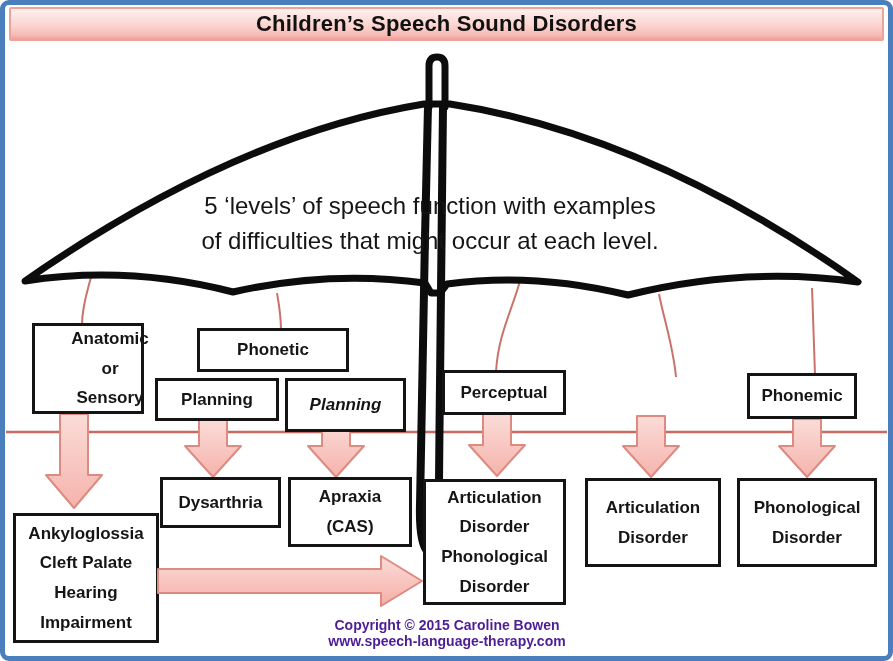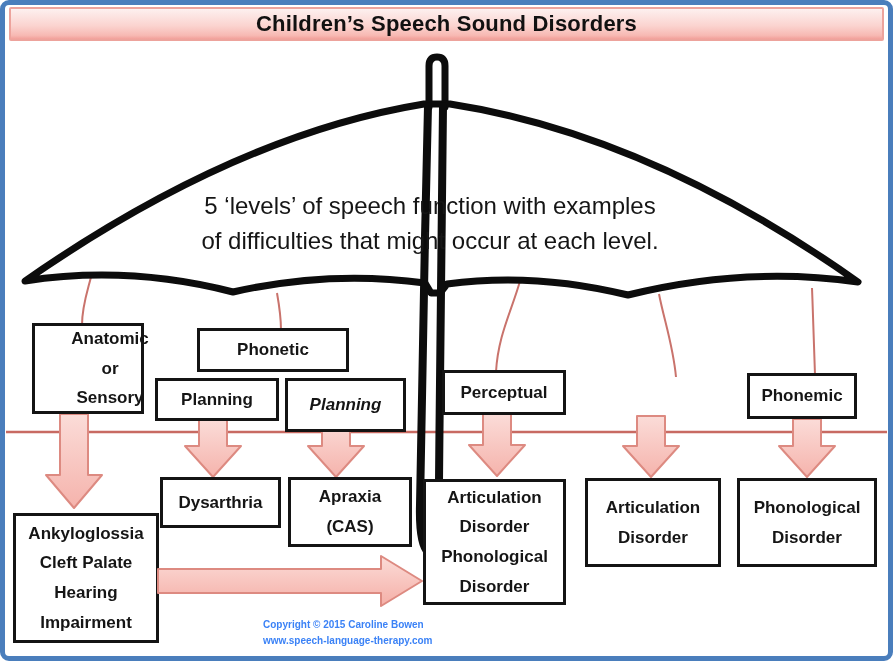--- a/index.html
+++ b/index.html
@@ -27,21 +27,21 @@
     text-align:center; font-size:24px; line-height:35px; color:#151515;
   }
   .box {
     position:absolute; background:#ffffff; border:3px solid #141414;
     box-sizing:border-box; display:flex; align-items:center; justify-content:center;
     text-align:center; white-space:pre-line; z-index:20;
     font-size:17px; font-weight:600; color:#151515; line-height:1.75;
   }
   .footer {
     position:absolute; left:263px; top:617px; width:368px; z-index:20;
-    font-size:10px; font-weight:600; color:#3b82f6; line-height:16px;
+    text-align:center; font-size:14px; font-weight:600; color:#4c1d95; line-height:16px;
   }
 </style>
 </head>
 <body>
 
 <div class="frame">
 
   <div class="banner">
     <span class="banner-title">Children’s Speech Sound Disorders</span>
   </div>

